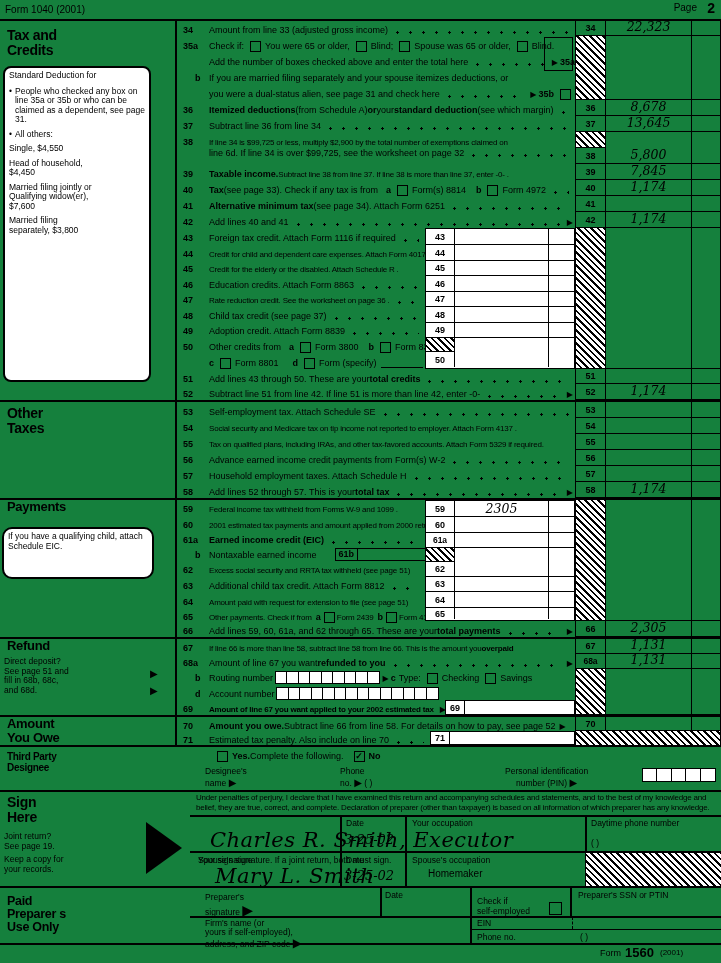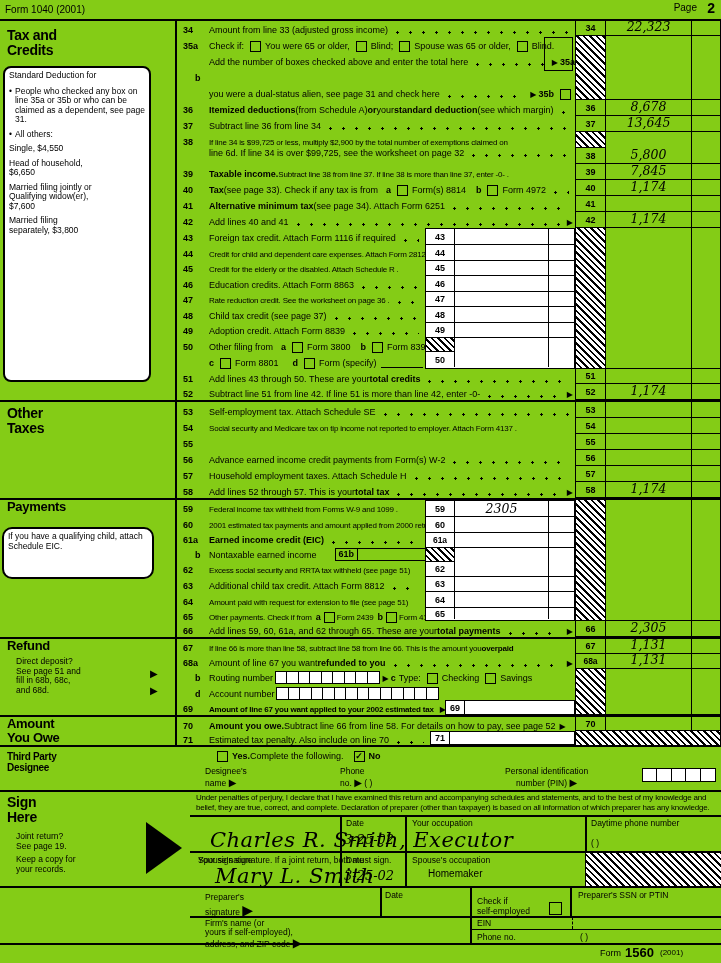--- a/index.html
+++ b/index.html
@@ -1,16 +1,16 @@
 <!DOCTYPE html>
 <html><head>
 <meta charset="utf-8">
 <style>
   html,body{margin:0;padding:0;background:#fff}
-  #page{position:relative;width:721px;height:963px;background:#84cc16;color:#000;
+  #page{position:relative;width:721px;height:963px;background:#15803d;color:#000;
         font-family:"Liberation Sans",sans-serif;font-size:9px;overflow:hidden}
   .abs{position:absolute}
   .b{font-weight:bold}
   .fs8{font-size:8px;letter-spacing:-0.2px}
   
   .row{position:absolute;left:183px;height:13px;display:flex;align-items:flex-end;white-space:nowrap;line-height:1.1}
   .row.w1{width:392px}.row.w2{width:242px}
   .ln{font-weight:bold;width:26px;flex:none}
   .ln.ind{padding-left:12px;box-sizing:border-box}
   .tx{flex:none}
@@ -48,21 +48,21 @@
   .ibox .mc{width:20px;border-left:1px solid #000;box-sizing:border-box}
   .mbox{position:absolute;display:flex;border:1.5px solid #000;box-sizing:border-box;background:#fff}
   .mbox .mn{font-weight:bold;border-right:1.5px solid #000;padding:0 4px;display:flex;align-items:center}
   .mbox .mv{flex:1}
   
   .hl{position:absolute;left:0;right:0;background:#000}
   .vl{position:absolute;width:1.5px;background:#000}
   .vdash{position:absolute;width:0;border-left:1.5px dashed #000}
   
   .sechead{position:absolute;left:7px;font-weight:bold;font-size:14px;line-height:1.05;letter-spacing:-0.3px}
-  .note{position:absolute;left:16px;font-size:8.5px;line-height:1.12;width:150px}
+  .note{position:absolute;left:4px;font-size:8.5px;line-height:1.12;width:150px}
   .rbox{position:absolute;border:2px solid #000;border-radius:8px;background:#fff;box-sizing:border-box;padding:3px 4px;font-size:8.5px;line-height:1.12}
   
   .bxs{display:flex;flex:none;margin:0 3px}
   .bx{width:13px;height:13px;border:1.5px solid #000;box-sizing:border-box;margin-left:-1.5px;flex:none;background:#fff}
   .bx.w16{width:16px;height:14px}
   
   .hand{font-family:"DejaVu Serif",serif;font-style:italic}
   .sig{font-size:21px;letter-spacing:0.5px}
   .celllabel{position:absolute;font-size:8.5px}
   .tri{position:absolute;width:0;height:0;border-left:36px solid #000;border-top:26px solid transparent;border-bottom:26px solid transparent}
@@ -93,39 +93,40 @@
     <div style="margin-bottom:6px">Standard Deduction for</div>
     <div style="display:flex">
         <span style="margin-right:3px">•</span>
         <span>People who checked any box on line 35a or 35b or who can be claimed as a dependent, see page 31.</span>
       </div>
     <div style="display:flex;margin-top:5px">
         <span style="margin-right:3px">•</span>
         <span>All others:</span>
       </div>
     <div style="margin-top:5px;width:70px">Single, $4,550</div>
-    <div style="margin-top:5px;width:80px">Head of household, $6,650</div>
+    <div style="margin-top:5px;width:80px">Head of household, $4,450</div>
     <div style="margin-top:5px;width:85px">Married filing jointly or Qualifying widow(er), $7,600</div>
     <div style="margin-top:5px;width:75px">Married filing separately, $3,800</div>
   </div>
   <div class="sechead" style="top:406px;width:70px">Other Taxes</div>
   <div class="sechead" style="top:500px;width:100px;font-size:13px">Payments</div>
   <div class="rbox" style="left:2px;top:527px;width:152px;height:52px;border-radius:10px">
     <span>If you have a qualifying child, attach Schedule EIC.</span>
   </div>
   <div class="sechead" style="top:639px;font-size:13px">Refund</div>
   <div class="note" style="top:657px;width:66px">Direct deposit? See page 51 and fill in 68b, 68c, and 68d.</div>
   <span class="abs tris" style="left:150px;top:668px">▶</span>
   <span class="abs tris" style="left:150px;top:685px">▶</span>
   <div class="sechead" style="top:717px;width:60px;font-size:13px">Amount You Owe</div>
   <div class="sechead" style="top:752px;width:75px;font-size:10px">Third Party Designee</div>
   <div class="sechead" style="top:795px;width:50px">Sign Here</div>
   <div class="note" style="top:832px;width:62px">Joint return? See page 19.</div>
   <div class="note" style="top:855px;width:62px">Keep a copy for your records.</div>
   <div class="tri" style="left:146px;top:822px"></div>
+  <div class="sechead" style="top:895px;width:75px;font-size:12.5px">Paid Preparer s Use Only</div>
 
   <div class="row w1" style="top:23px">
     <span class="ln">34</span>
     <span class="tx">Amount from line 33 (adjusted gross income)</span>
     <span class="dots"></span>
   </div>
   <div class="row w1" style="top:39px">
     <span class="ln">35a</span>
     <span class="tx">Check if:</span>
     <span class="cb"></span>
@@ -140,20 +141,21 @@
   <div class="row w1" style="top:55px">
     <span class="ln"></span>
     <span class="tx">Add the number of boxes checked above and enter the total here</span>
     <span class="dots"></span>
     <span class="arr">▶</span>
     <span class="tx b">35a</span>
   </div>
   <div class="abs" style="left:544px;top:37px;width:29px;height:34px;border:1.5px solid #000;box-sizing:border-box"></div>
   <div class="row w1" style="top:71px">
     <span class="ln ind">b</span>
+    <span class="tx">If you are married filing separately and your spouse itemizes deductions, or</span>
   </div>
   <div class="row w1" style="top:87px">
     <span class="ln"></span>
     <span class="tx">you were a dual-status alien, see page 31 and check here</span>
     <span class="dots"></span>
     <span class="arr">▶</span>
     <span class="tx b">35b</span>
     <span class="cb"></span>
   </div>
   <div class="row w1" style="top:103px">
@@ -210,21 +212,21 @@
     <span class="arr">▶</span>
   </div>
 
   <div class="row w2" style="top:231px">
     <span class="ln">43</span>
     <span class="tx">Foreign tax credit. Attach Form 1116 if required</span>
     <span class="dots"></span>
   </div>
   <div class="row w2" style="top:247px">
     <span class="ln">44</span>
-    <span class="tx fs8">Credit for child and dependent care expenses. Attach Form 2812</span>
+    <span class="tx fs8">Credit for child and dependent care expenses. Attach Form 4017</span>
   </div>
   <div class="row w2" style="top:262px">
     <span class="ln">45</span>
     <span class="tx fs8">Credit for the elderly or the disabled. Attach Schedule R .</span>
   </div>
   <div class="row w2" style="top:278px">
     <span class="ln">46</span>
     <span class="tx">Education credits. Attach Form 8863</span>
     <span class="dots"></span>
   </div>
@@ -238,21 +240,21 @@
     <span class="tx">Child tax credit (see page 37)</span>
     <span class="dots"></span>
   </div>
   <div class="row w2" style="top:324px">
     <span class="ln">49</span>
     <span class="tx">Adoption credit. Attach Form 8839</span>
     <span class="dots"></span>
   </div>
   <div class="row w2" style="top:340px">
     <span class="ln">50</span>
-    <span class="tx">Other filing from</span>
+    <span class="tx">Other credits from</span>
     <span class="tx b" style="margin-left:8px">a</span>
     <span class="cb"></span>
     <span class="tx">Form 3800</span>
     <span class="tx b" style="margin-left:10px">b</span>
     <span class="cb"></span>
     <span class="tx">Form 8396</span>
   </div>
   <div class="row w2" style="top:356px">
     <span class="ln"></span>
     <span class="tx b">c</span>
@@ -280,20 +282,21 @@
     <span class="ln">53</span>
     <span class="tx">Self-employment tax. Attach Schedule SE</span>
     <span class="dots"></span>
   </div>
   <div class="row w1" style="top:421px">
     <span class="ln">54</span>
     <span class="tx fs8">Social security and Medicare tax on tip income not reported to employer. Attach Form 4137 .</span>
   </div>
   <div class="row w1" style="top:437px">
     <span class="ln">55</span>
+    <span class="tx fs8">Tax on qualified plans, including IRAs, and other tax-favored accounts. Attach Form 5329 if required.</span>
   </div>
   <div class="row w1" style="top:453px">
     <span class="ln">56</span>
     <span class="tx">Advance earned income credit payments from Form(s) W-2</span>
     <span class="dots"></span>
   </div>
   <div class="row w1" style="top:469px">
     <span class="ln">57</span>
     <span class="tx">Household employment taxes. Attach Schedule H</span>
     <span class="dots"></span>

